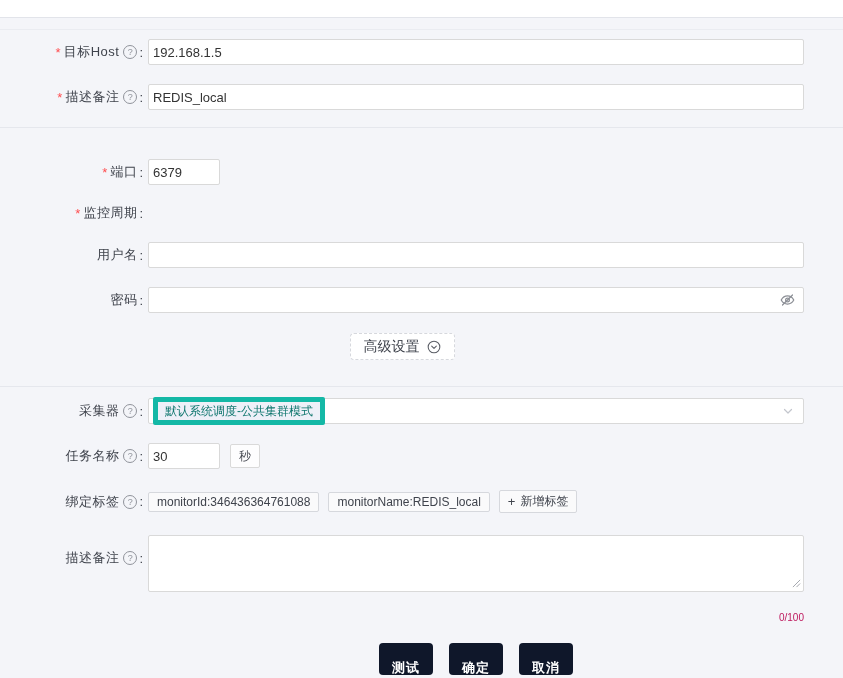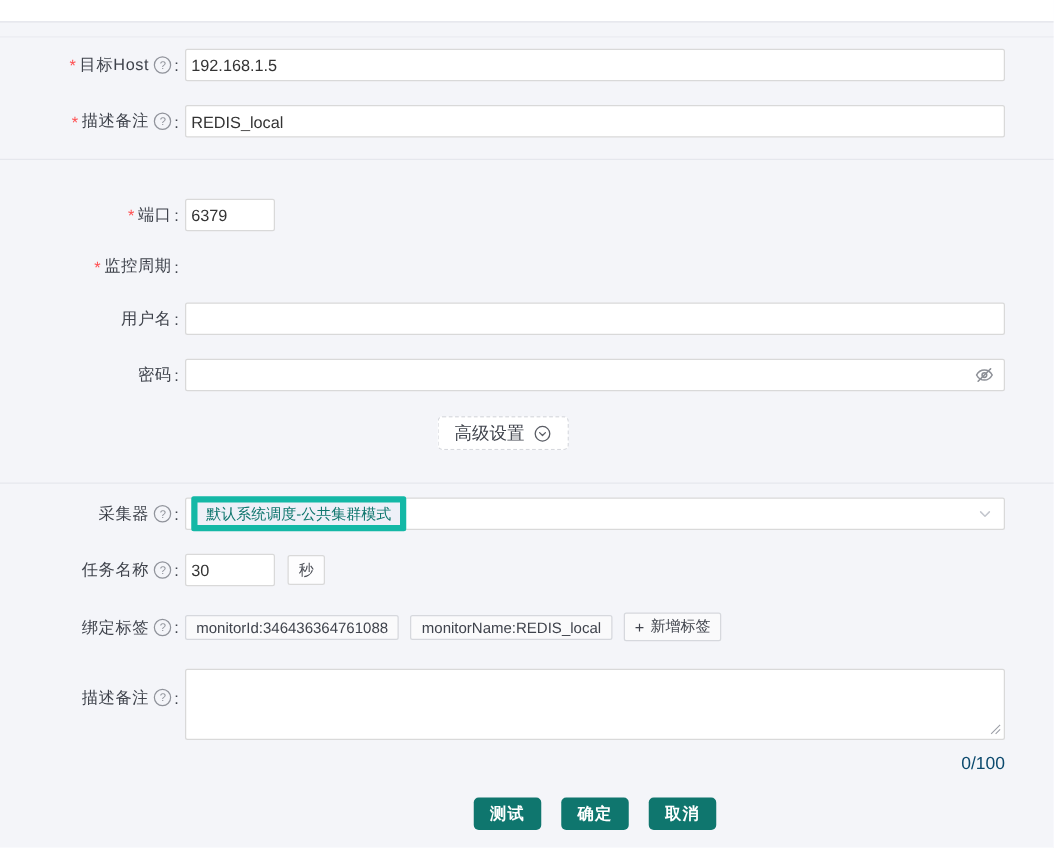--- a/index.html
+++ b/index.html
@@ -81,26 +81,26 @@
   .tag .plus { margin-right:5px; font-size:13px; color:#3f434c; }
 
   .textarea-wrap { position:relative; width:100%; }
   .textarea {
     width:100%; height:57px; background:#fff; border:1px solid #d9d9d9; border-radius:2px;
     padding:5px 10px; font-size:13px; color:#333; resize:none; outline:none; display:block;
     font-family:"Liberation Sans","DejaVu Sans",sans-serif;
   }
   .resize-grip { position:absolute; right:3px; bottom:4px; }
 
-  .counter { text-align:right; font-size:14px; color:#0c4a6e; margin-top:10px; }
+  .counter { text-align:right; font-size:10px; color:#be185d; margin-top:20px; }
 
   .btn-row { display:flex; justify-content:center; gap:16px; margin-left:148px; width:656px; margin-top:20px; }
   .btn {
-    background:#0f766e; color:#fff; border:none; border-radius:4px;
-    height:26px; padding:4px 13px; font-size:13px; font-weight:bold; cursor:pointer;
+    background:#0f172a; color:#fff; border:none; border-radius:4px;
+    height:26px; padding:16px 13px; font-size:13px; font-weight:bold; cursor:pointer;
     font-family:"Liberation Sans","DejaVu Sans",sans-serif; letter-spacing:1px;
   }
 </style>
 </head>
 <body>
 
 <div class="top-strip"></div>
 
 <div class="panel">
   <div class="band"></div>

